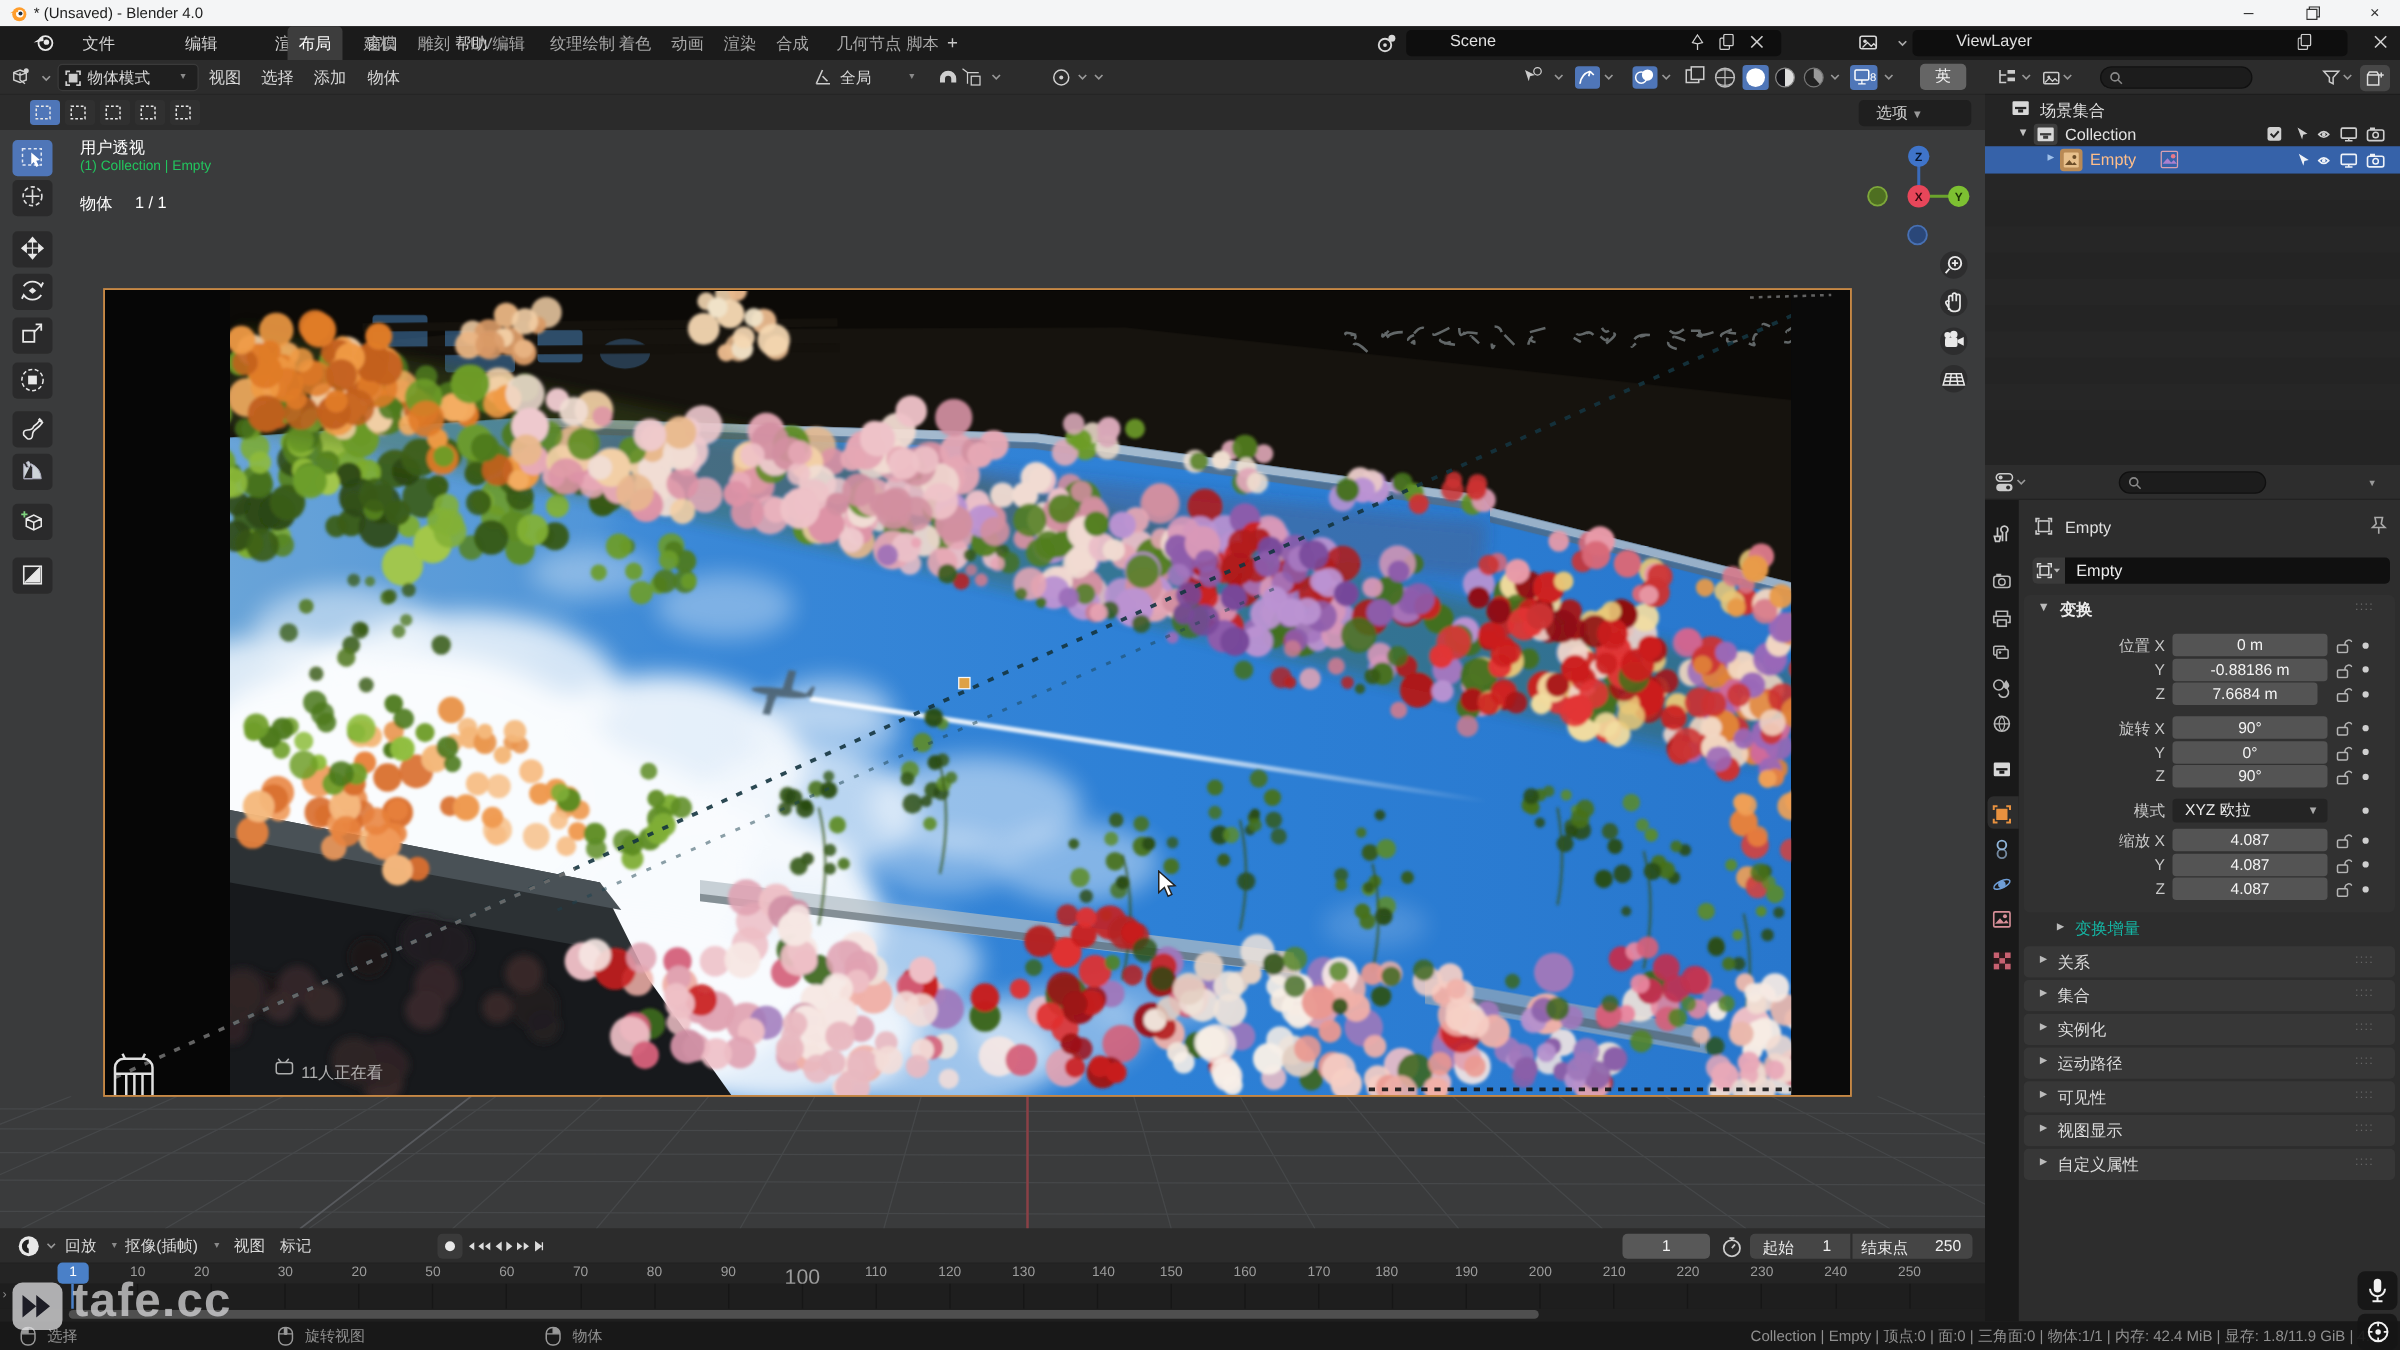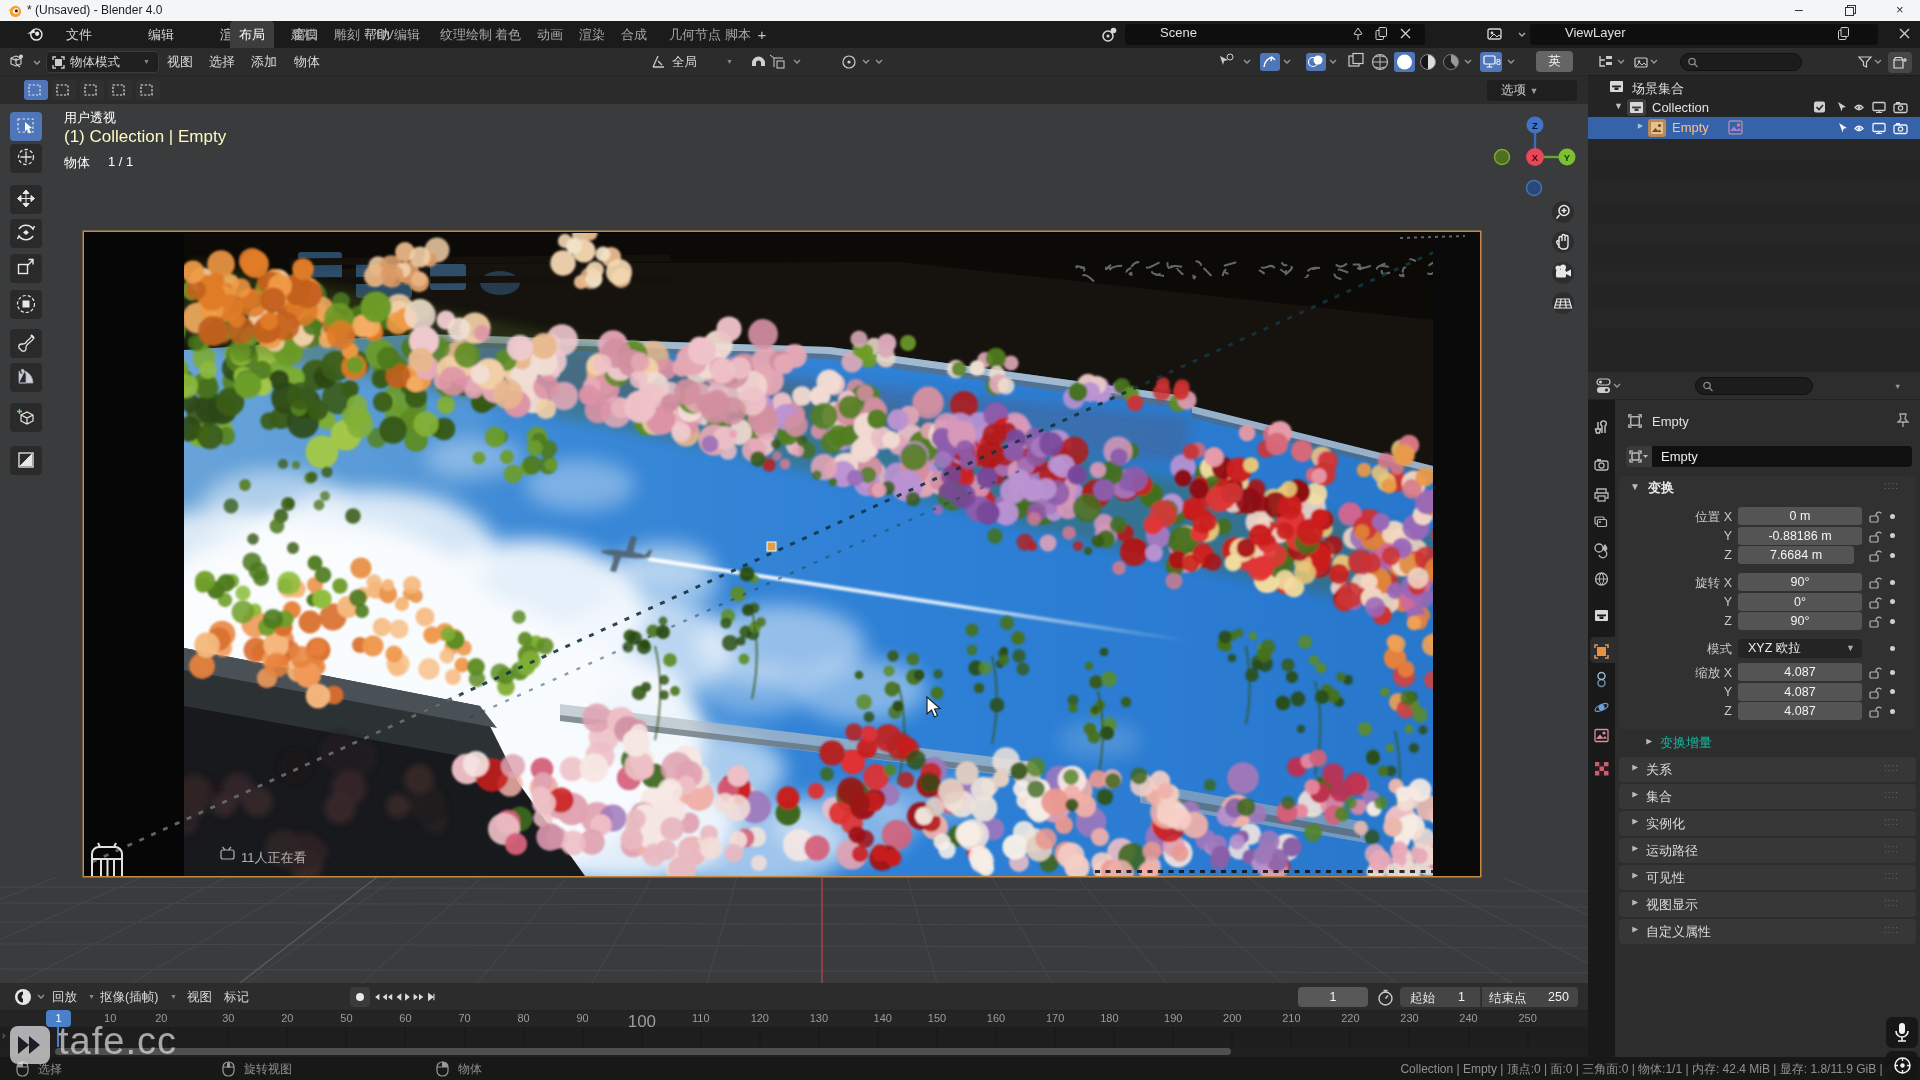--- a/index.html
+++ b/index.html
@@ -1795,21 +1795,21 @@
     <svg class="abs" style="left:15px;top:302px" width="22" height="22" viewBox="0 0 22 22">
       <path d="M6 9 l6 -3 6 3 v6 l-6 3 -6 -3 Z M6 9 l6 3 6 -3 M12 12 v6" fill="none" stroke="#e8e8e8" stroke-width="1.2"></path>
       <path d="M4.5 3 v5 M2 5.5 h5" stroke="#7fd37f" stroke-width="1.4"></path>
     </svg>
     <svg class="abs" style="left:15px;top:345px" width="22" height="22" viewBox="0 0 22 22">
       <rect x="4" y="4" width="14" height="14" fill="none" stroke="#e8e8e8" stroke-width="1.3"></rect>
       <path d="M17 5 L5 17 Z" stroke="#e8e8e8"></path>
       <path d="M17 5 L17 17 L5 17 Z" fill="#e8e8e8"></path>
     </svg>
     <span class="abs" style="left:64px;top:5px;color:#fff;font-size:13px">用户透视</span>
-    <span class="abs" style="left:64px;top:23px;color:#fef9c3;font-size:17px">(1) Collection | Empty</span>
+    <span class="abs" style="left:64px;top:23px;color:#22c55e;font-size:11px">(1) Collection | Empty</span>
     <span class="abs" style="left:64px;top:50px;color:#fff;font-size:13px">物体</span>
     <span class="abs" style="left:108px;top:50px;color:#fff;font-size:13px">1 / 1</span>
     <svg class="abs" style="left:1480px;top:6px" width="104" height="210" viewBox="0 0 104 210">
       <line x1="55" y1="47" x2="55" y2="15" stroke="#3b6bba" stroke-width="2.4"></line>
       <line x1="55" y1="47" x2="87" y2="47" stroke="#6ba32c" stroke-width="2.4"></line>
       <circle cx="55" cy="15" r="8.5" fill="#3f74ca"></circle>
       <text x="55" y="18.5" font-size="9.5" fill="#06152e" text-anchor="middle" font-weight="bold">Z</text>
       <circle cx="55" cy="47" r="9" fill="#e8465a"></circle>
       <text x="55" y="50.5" font-size="9.5" fill="#3a0a10" text-anchor="middle" font-weight="bold">X</text>
       <circle cx="87" cy="47" r="8.5" fill="#7dc032"></circle>
@@ -2232,21 +2232,21 @@
       <path d="M12 6 a5.5 5.5 0 0 0 -5.5 -5.5 v5.5 Z" fill="#999"></path>
     </svg>
     <span class="abs" style="left:458px;top:4px">物体</span>
     <span class="abs" style="right:24px;top:4px;color:#909090">Collection | Empty | 顶点:0 | 面:0 | 三角面:0 | 物体:1/1 | 内存: 42.4 MiB | 显存: 1.8/11.9 GiB | 4.</span>
   </div>
 <div class="abs" style="left:10px;top:1026px;width:200px;height:44px;opacity:.72;filter:blur(.6px)">
 <div class="abs" style="left:0;top:0;width:40px;height:38px;background:#e8e8ea;border-radius:8px"></div>
 <svg class="abs" style="left:6px;top:8px" width="30" height="24" viewBox="0 0 30 24">
       <path d="M2 2 L13 11 L2 20 Z M13 2 L24 11 L13 20 Z" fill="#1d1d2a"></path>
     </svg>
-<span class="abs" style="left:48px;top:-6px;font-size:38px;font-weight:normal;color:#dcdcde;letter-spacing:1px">tafe.cc</span>
+<span class="abs" style="left:48px;top:-6px;font-size:38px;font-weight:bold;color:#dcdcde;letter-spacing:1px">tafe.cc</span>
   </div>
 <div class="abs" style="left:1886px;top:1017px;width:34px;height:63px">
 <div class="abs" style="left:0;top:0;width:32px;height:31px;background:#161616;border-radius:6px;opacity:.92"></div>
 <svg class="abs" style="left:8px;top:5px" width="16" height="21" viewBox="0 0 16 21">
       <rect x="5" y="1" width="6" height="11" rx="3" fill="#f2f2f2"></rect>
       <path d="M2 9 a6 6 0 0 0 12 0 M8 15 v4 m-4 0 h8" stroke="#f2f2f2" stroke-width="1.6" fill="none"></path>
     </svg>
 <div class="abs" style="left:0;top:34px;width:32px;height:29px;background:#161616;border-radius:6px;opacity:.92"></div>
 <svg class="abs" style="left:7px;top:39px" width="19" height="19" viewBox="0 0 19 19">
       <circle cx="9.5" cy="9.5" r="7.5" fill="none" stroke="#f2f2f2" stroke-width="1.5"></circle>

